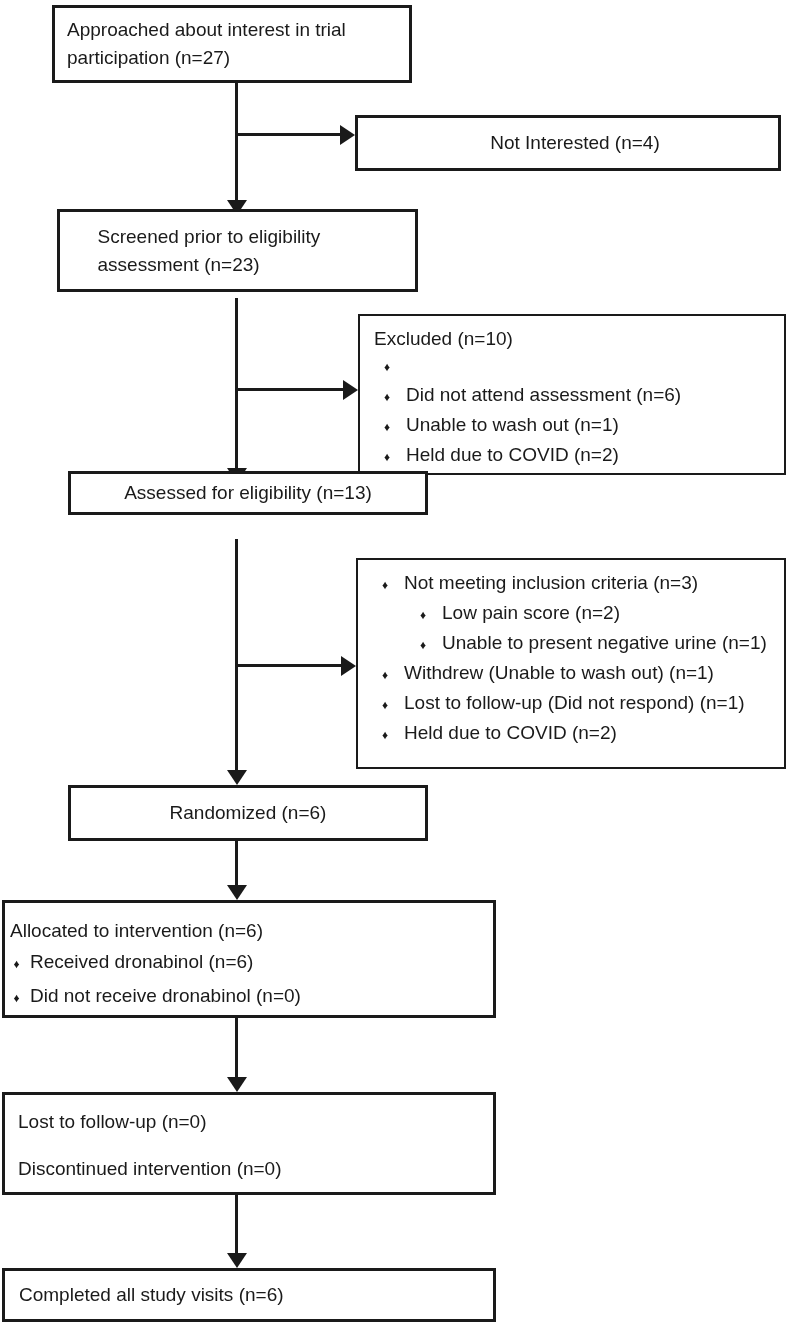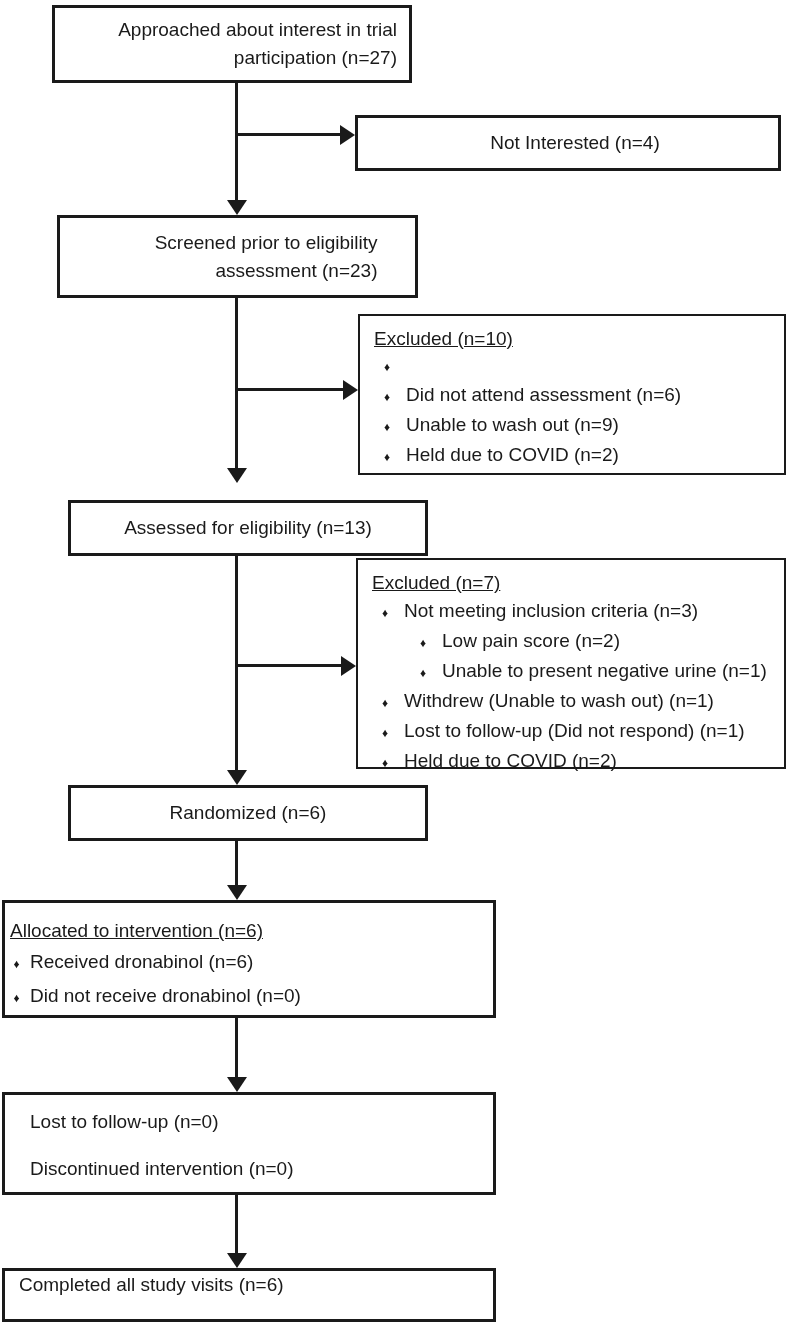--- a/index.html
+++ b/index.html
@@ -21,21 +21,21 @@
     border: 3px solid #1a1a1a;
     font-size: 19px;
     line-height: 1.45;
     color: #1a1a1a;
   }
   .node.thin { border-width: 2px; }
   .node.center {
     display: flex;
     align-items: center;
     justify-content: center;
-    text-align: right;
+    text-align: left;
   }
   .vline {
     position: absolute;
     width: 3px;
     background: #1a1a1a;
   }
   .hline {
     position: absolute;
     height: 3px;
     background: #1a1a1a;
@@ -48,40 +48,40 @@
     border-top: 15px solid #1a1a1a;
   }
   .arrow-right {
     position: absolute;
     width: 0; height: 0;
     border-top: 10px solid transparent;
     border-bottom: 10px solid transparent;
     border-left: 15px solid #1a1a1a;
   }
   .pad-list { padding: 9px 14px; }
-  .title-line { line-height: 28px; text-decoration: underline; }
+  .title-line { line-height: 28px; }
   .bullet-row { display: flex; align-items: baseline; line-height: 28px; }
   .bullet-row.lvl2 { margin-left: 38px; }
   .bullet-glyph {
     flex: none;
     width: 14px;
     margin-left: 6px;
     margin-right: 12px;
     font-size: 12px;
     text-align: center;
   }
   .alloc-box { padding: 12px 5px; }
   .alloc-box .title-line { line-height: 31px; }
   .alloc-box .bullet-row { line-height: 31px; }
   .alloc-box .bullet-glyph { margin-left: 1px; margin-right: 8px; width: 11px; }
-  .followup-box { padding: 13px 25px; }
+  .followup-box { padding: 13px 13px; }
   .followup-box .line2 { margin-top: 19px; }
   .single-left {
     display: flex;
-    align-items: flex-start;
+    align-items: center;
     padding-left: 14px;
   }
   .maxw320 { max-width: 330px; }
   .maxw270 { max-width: 280px; }
   .padl25 { padding-left: 14px; justify-content: flex-start; }
 </style>
 </head>
 <body>
 
 <div class="canvas">
@@ -114,49 +114,48 @@
   <div class="arrow-down" style="left:227px; top:1253px;"></div>
 
   <div class="node center" style="left:52px; top:5px; width:360px; height:78px;">
     <div class="maxw320">Approached about interest in trial participation (n=27)</div>
   </div>
 
   <div class="node center padl25" style="left:355px; top:115px; width:426px; height:56px;">
     <div>Not Interested (n=4)</div>
   </div>
 
-  <div class="node center" style="left:57px; top:215px; width:361px; height:83px;">
+  <div class="node center" style="left:57px; top:209px; width:361px; height:83px;">
     <div class="maxw270">Screened prior to eligibility assessment (n=23)</div>
   </div>
 
   <div class="node thin pad-list" style="left:358px; top:314px; width:428px; height:161px;">
     <div class="title-line">Excluded (n=10)</div>
     <div class="bullet-row">
       <span class="bullet-glyph">♦</span>
     </div>
     <div class="bullet-row">
       <span class="bullet-glyph">♦</span>
       <span>Did not attend assessment (n=6)</span>
     </div>
     <div class="bullet-row">
       <span class="bullet-glyph">♦</span>
-      <span>Unable to wash out (n=9)</span>
+      <span>Unable to wash out (n=1)</span>
     </div>
     <div class="bullet-row">
       <span class="bullet-glyph">♦</span>
       <span>Held due to COVID (n=2)</span>
     </div>
   </div>
 
-  <div class="node center" style="left:68px; top:500px; width:360px; height:56px;">
+  <div class="node center" style="left:68px; top:471px; width:360px; height:44px;">
     <div>Assessed for eligibility (n=13)</div>
   </div>
 
   <div class="node thin pad-list" style="left:356px; top:558px; width:430px; height:211px;">
-    <div class="title-line">Excluded (n=7)</div>
     <div class="bullet-row">
       <span class="bullet-glyph">♦</span>
       <span>Not meeting inclusion criteria (n=3)</span>
     </div>
     <div class="bullet-row lvl2">
       <span class="bullet-glyph">♦</span>
       <span>Low pain score (n=2)</span>
     </div>
     <div class="bullet-row lvl2">
       <span class="bullet-glyph">♦</span>

